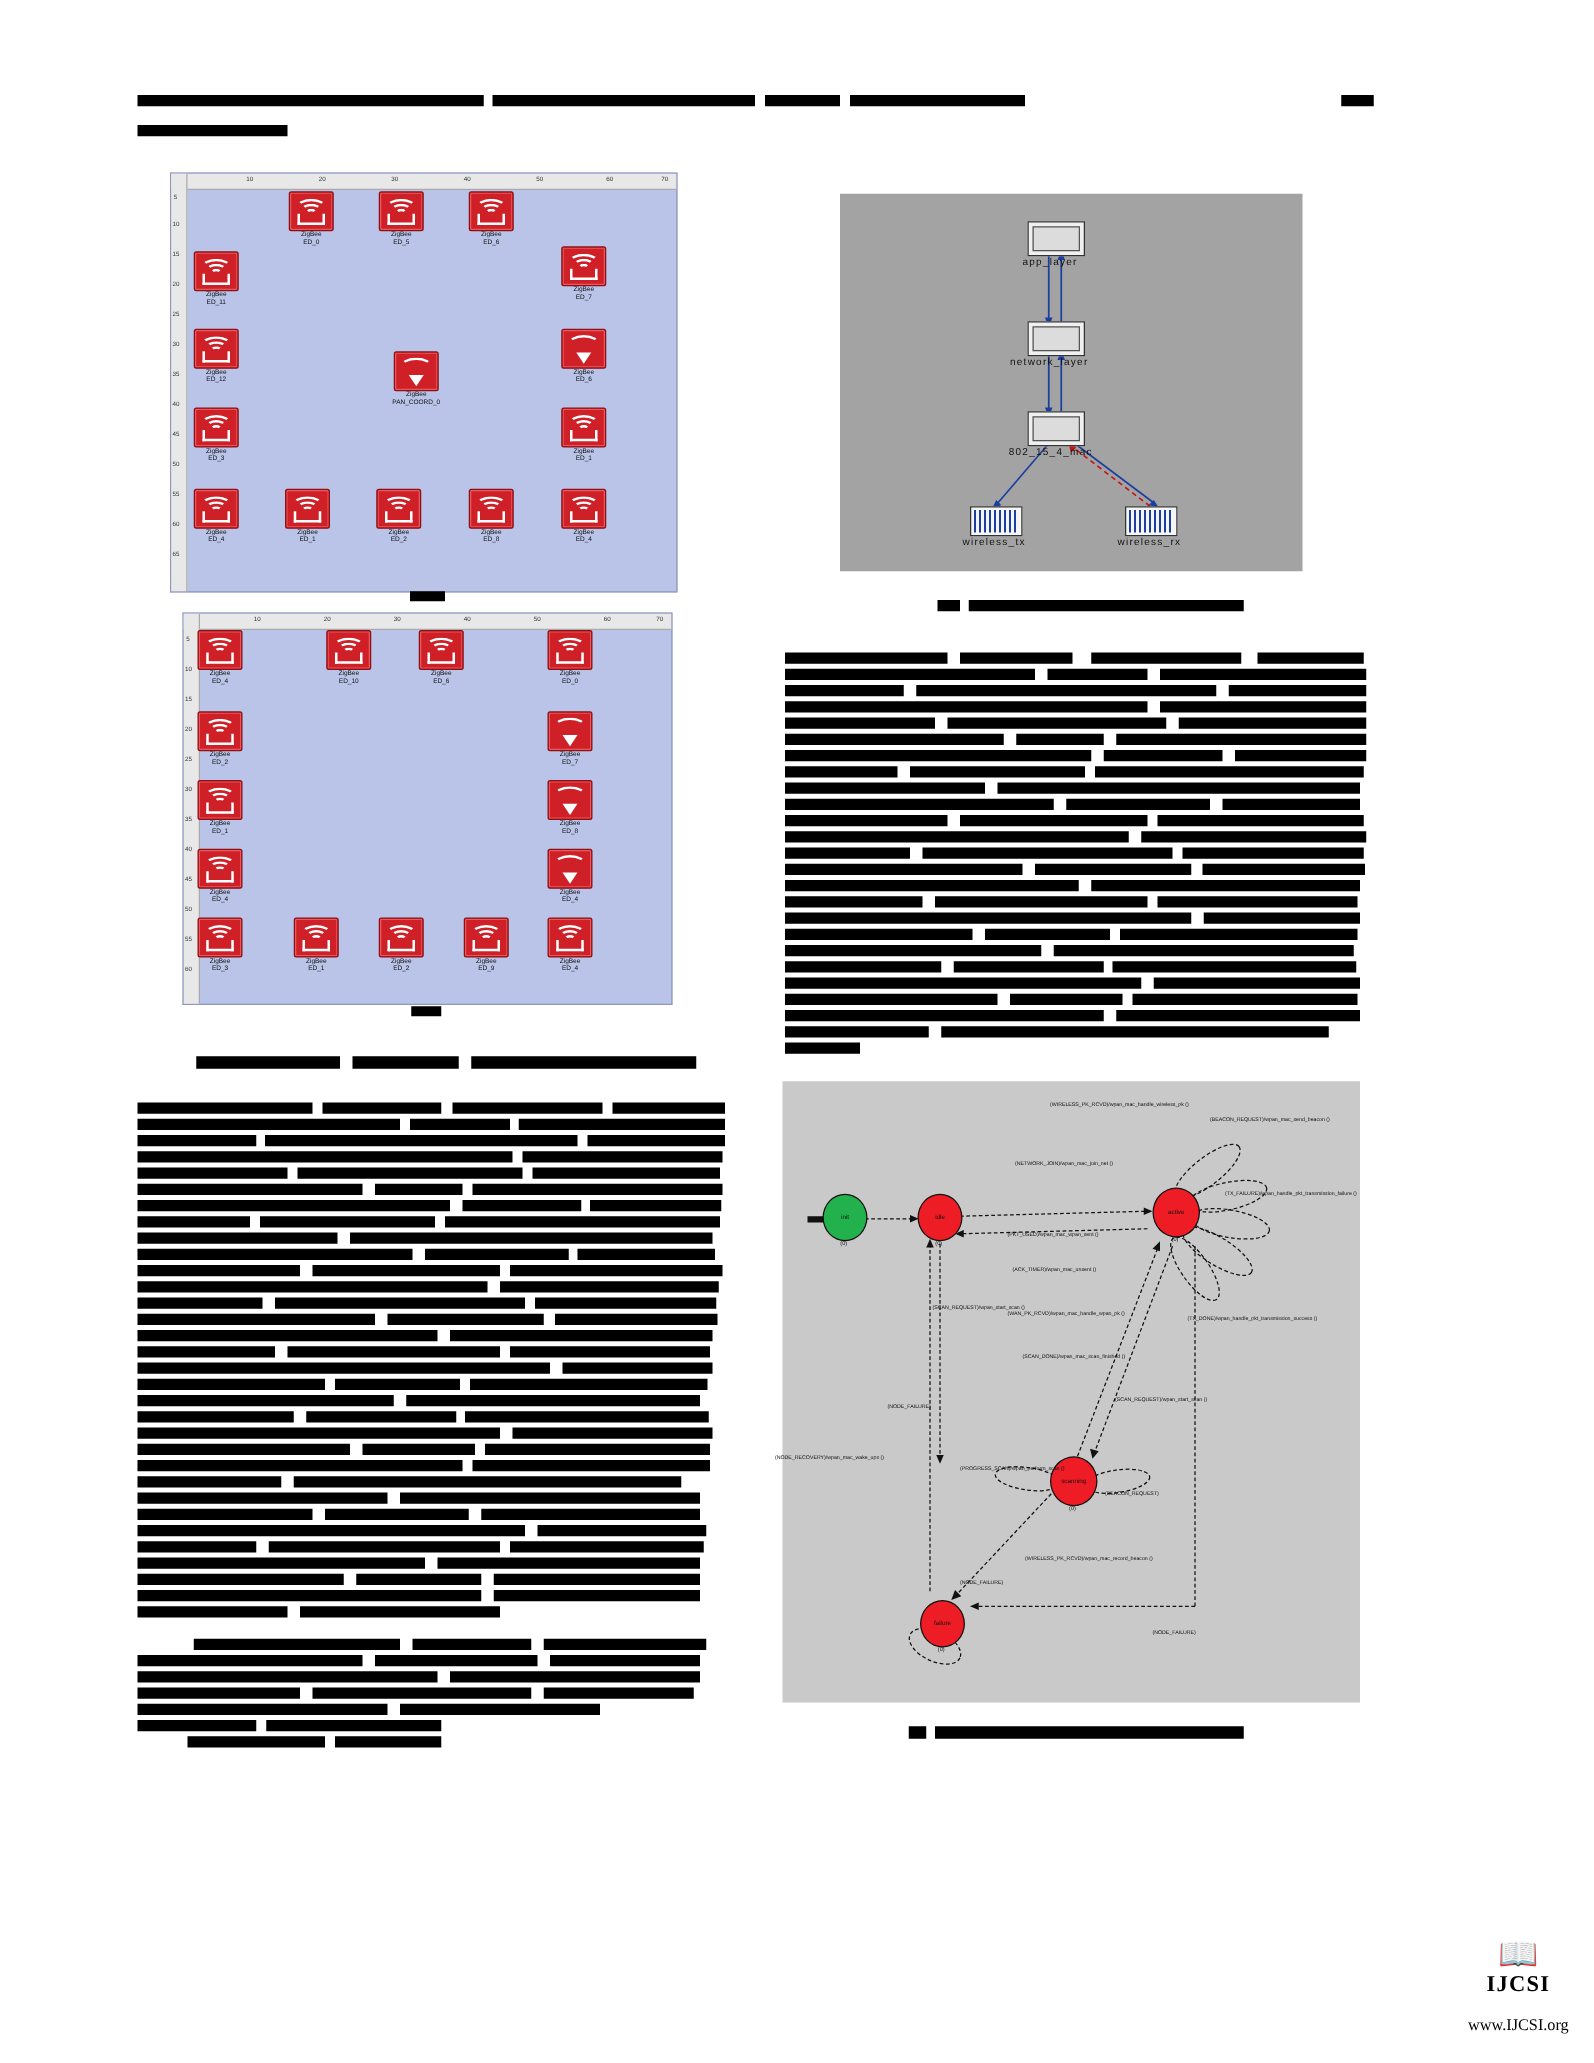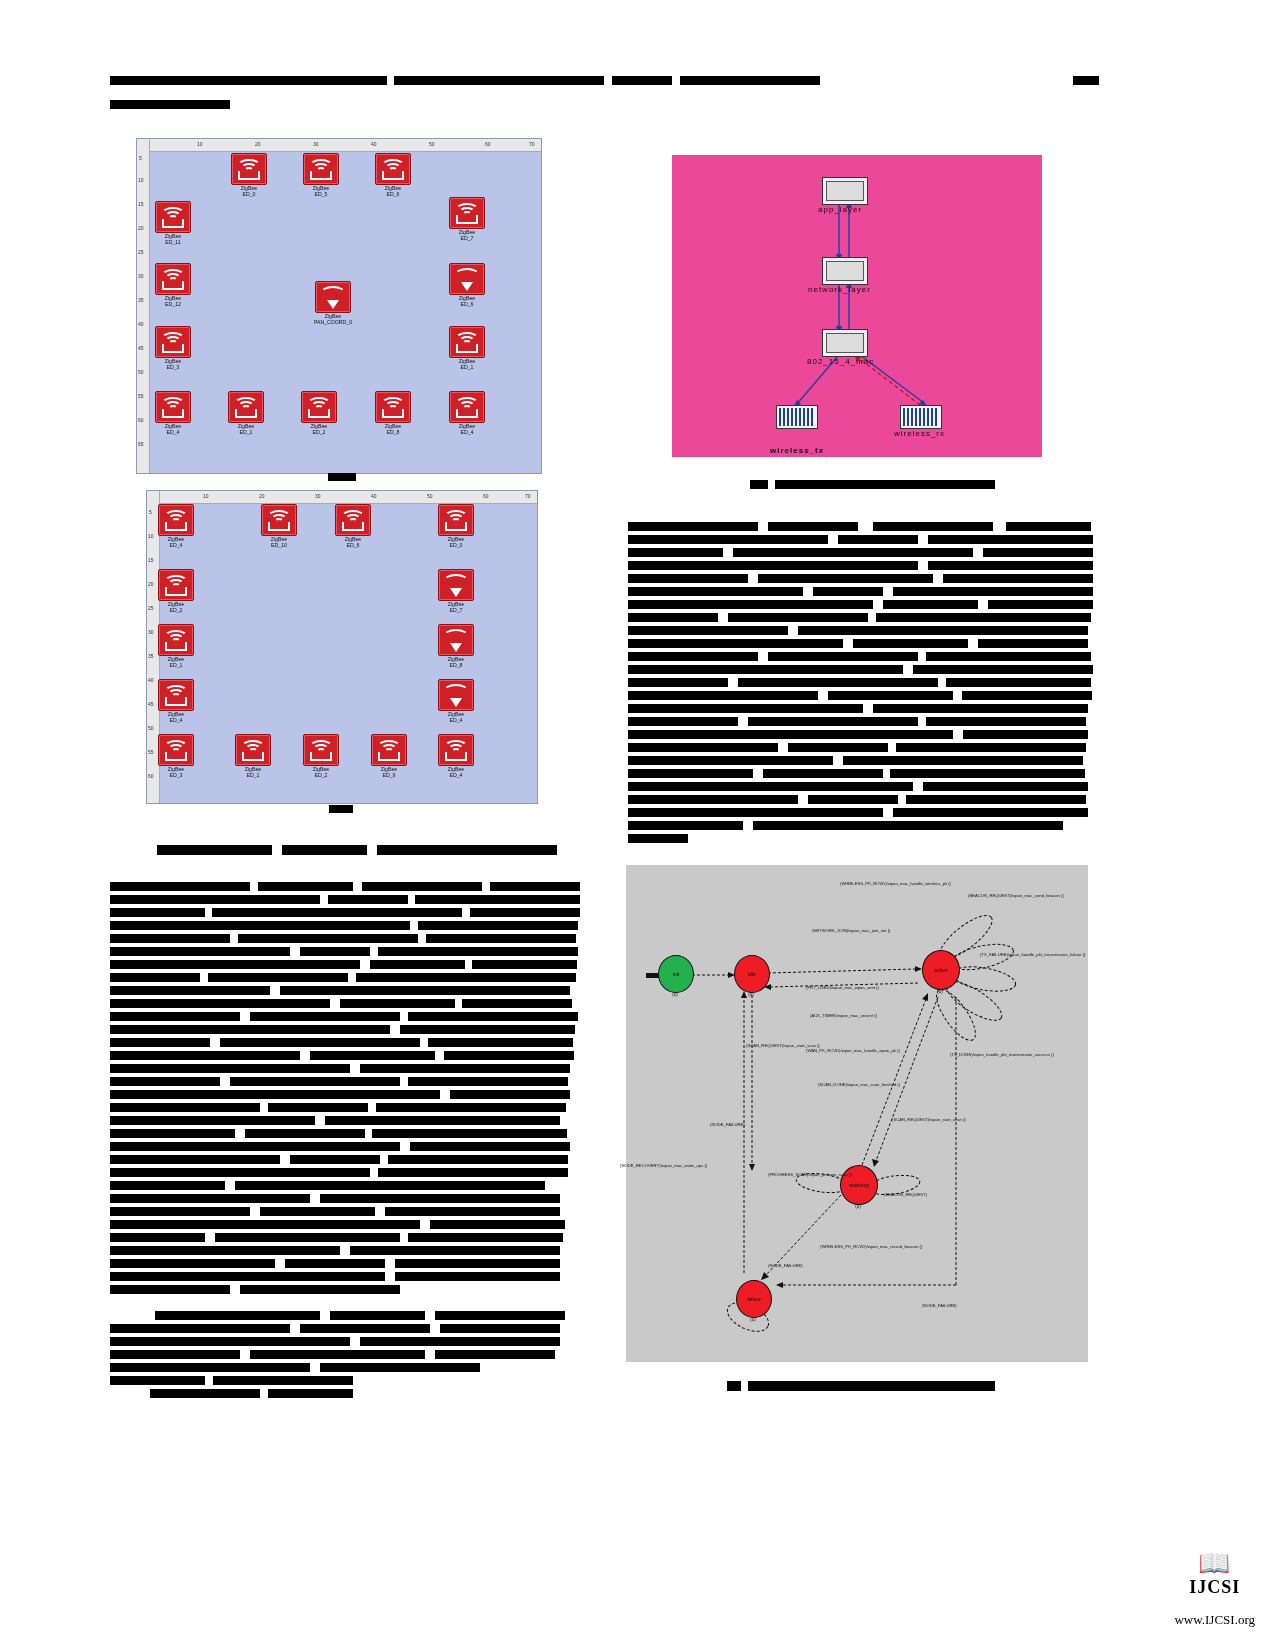--- a/index.html
+++ b/index.html
@@ -17,21 +17,21 @@
   .node .ico .a1{width:20px;height:10px;top:5px;}
   .node .ico .a2{width:12px;height:6px;top:9px;}
   .node .ico .a3{width:5px;height:3px;top:13px;}
   .node .ico .base{position:absolute;left:50%;transform:translateX(-50%);bottom:4px;width:18px;height:7px;border:2px solid #ffffff;border-top:none;}
   .node .ico.coord .a1{width:22px;height:11px;top:4px;}
   .node .ico.coord .v{position:absolute;left:50%;transform:translateX(-50%);bottom:3px;width:0;height:0;border-left:6px solid transparent;border-right:6px solid transparent;border-top:9px solid #ffffff;}
   .node .lbl{font-size:5.2px;font-family:"Liberation Sans",sans-serif;color:#111;line-height:6px;}
   .node .lbl b{font-weight:normal;display:block;}
 
   
-  .nodemodel{background:#ec4899;position:absolute;}
+  .nodemodel{background:#a3a3a3;position:absolute;}
   .nm-box{position:absolute;background:#f0f0f0;border:1px solid #333;}
   .nm-box .inner{position:absolute;inset:3px;border:1px solid #555;background:#dcdcdc;}
   .nm-lbl{position:absolute;font-size:8px;font-family:"Liberation Sans",sans-serif;color:#111;letter-spacing:1px;white-space:nowrap;}
   .nm-small{position:absolute;background:#f5f5f5;border:1px solid #333;}
   .nm-small .bars{position:absolute;inset:2px;background:repeating-linear-gradient(90deg,#1b3fa0 0 2px,#f5f5f5 2px 4px);}
 
   
   .fsm{background:#c9c9c9;position:absolute;}
   .st{position:absolute;border-radius:50%;border:1px solid #111;}
   .st .t{position:absolute;left:50%;top:50%;transform:translate(-50%,-50%);font-size:5px;font-family:"Liberation Sans",sans-serif;color:#111;}
@@ -596,21 +596,21 @@
       <div class="inner"></div>
     </div>
   <div class="nm-lbl" style="left:136px;top:130px;">network_layer</div>
   <div class="nm-box" style="left:150px;top:174px;width:44px;height:26px;">
       <div class="inner"></div>
     </div>
   <div class="nm-lbl" style="left:135px;top:202px;">802_15_4_mac</div>
   <div class="nm-small" style="left:104px;top:250px;width:40px;height:22px;">
       <div class="bars"></div>
     </div>
-  <div class="nm-lbl" style="left:98px;top:291px;font-weight:bold;">wireless_tx</div>
+  <div class="nm-lbl" style="left:98px;top:274px;">wireless_tx</div>
   <div class="nm-small" style="left:228px;top:250px;width:40px;height:22px;">
       <div class="bars"></div>
     </div>
   <div class="nm-lbl" style="left:222px;top:274px;">wireless_rx</div>
 </div>
 <div class="redact" style="left:750px;top:480px;width:18px;height:9px;"></div>
 <div class="redact" style="left:775px;top:480px;width:220px;height:9px;"></div>
 
 <div id="right-body">
     <div class="redact" style="left: 628px; top: 522px; width: 130px; height: 9px;"></div>

